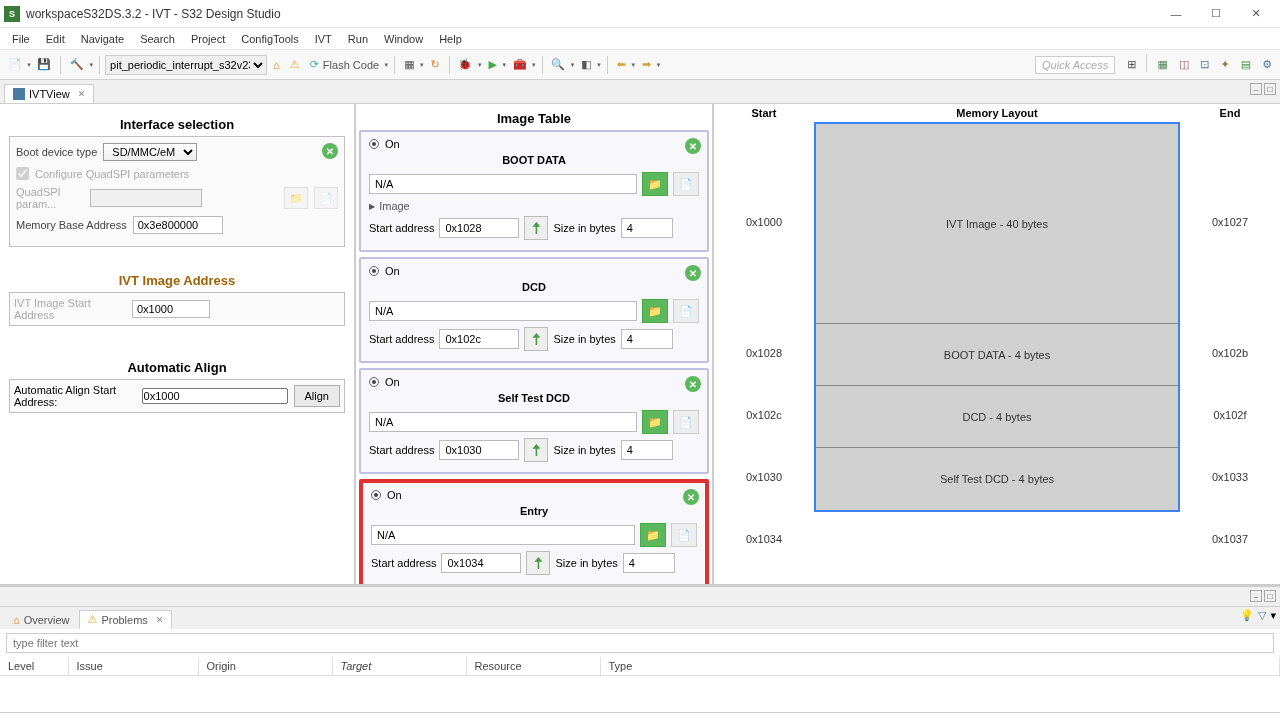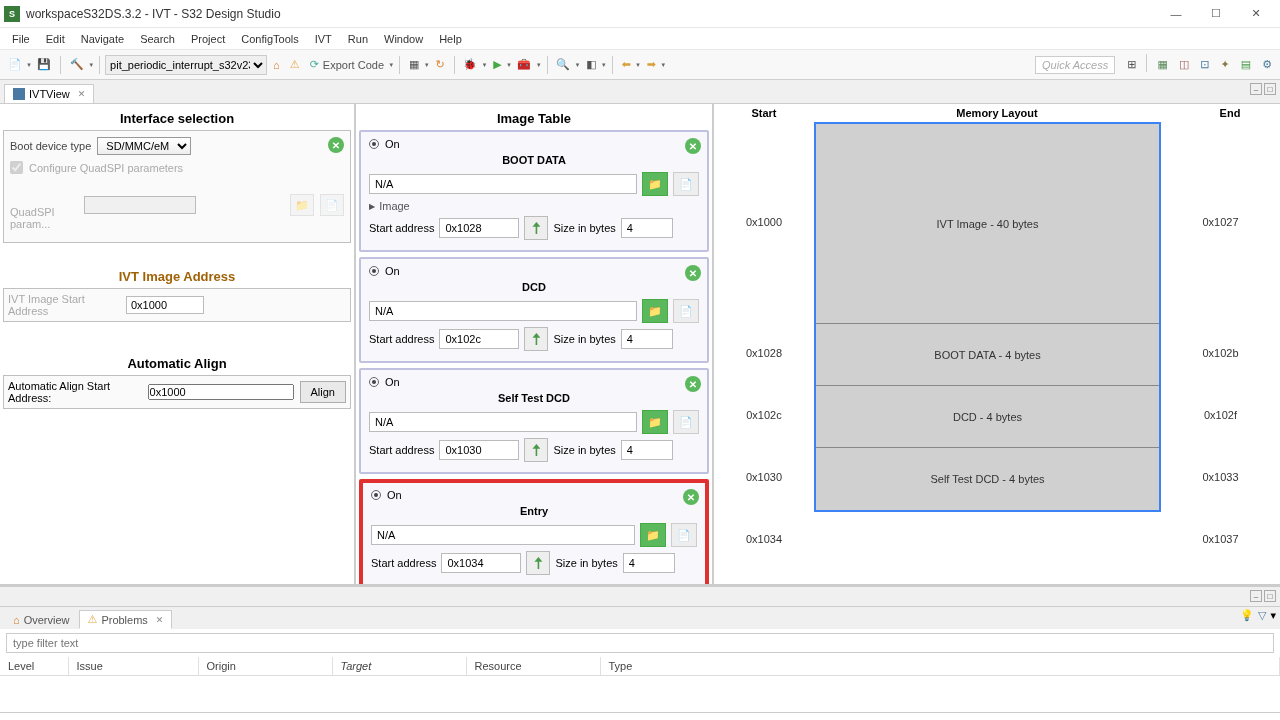--- a/index.html
+++ b/index.html
@@ -28,21 +28,21 @@
 
 .viewtabs { height: 24px; background:#f0f0f0; border-bottom:1px solid #ccc; display:flex; align-items:flex-end; padding:0 4px; position:relative;}
 .viewtab { background:#fff; border:1px solid #ccc; border-bottom:none; padding:3px 8px; display:flex; align-items:center; gap:4px; font-size:11px;}
 .viewtab .vicon { width:12px; height:12px; background:#4a7aa3; }
 .viewtab .close { color:#888; font-size:9px; margin-left:4px;}
 .viewtabs .tabctl { position:absolute; right:4px; top:3px; display:flex; gap:2px;}
 .viewtabs .tabctl span { width:12px; height:12px; border:1px solid #aaa; font-size:8px; display:flex;align-items:center;justify-content:center;color:#555;}
 
 
 .main { display:flex; height: 480px; }
-.col-left { width: 356px; border-right: 2px solid #ccc; padding:3px; overflow:hidden;}
+.col-left { width: 356px; border-right: 2px solid #ccc; padding:9px; overflow:hidden;}
 .col-mid { width: 358px; border-right: 2px solid #ccc; padding:3px; overflow-y:auto; overflow-x:hidden;}
 .col-right { flex:1; padding:0; position:relative; overflow:hidden;}
 
 .panel-title { text-align:center; font-weight:bold; font-size:13px; padding:4px 0; }
 
 
 .lbox { border:1px solid #c0c0c0; padding:6px; margin-bottom:6px; position:relative; background:#fafafa;}
 .lrow { display:flex; align-items:center; gap:6px; margin-bottom:6px;}
 .lrow label { font-size:11px; color:#444;}
 .lrow input[type=text] { border:1px solid #bbb; padding:2px 4px; font-size:11px; background:#fff;}
@@ -72,21 +72,21 @@
 .sz-in { width:52px;}
 .marker-btn{ width:24px;height:24px;border:1px solid #bbb;background:#eee;display:flex;align-items:center;justify-content:center;}
 .marker-btn .pin{width:8px;height:12px;background:#4a9a4a;clip-path:polygon(50% 0,100% 40%,60% 40%,60% 100%,40% 100%,40% 40%,0 40%);}
 
 
 .mem-head { display:flex; font-weight:bold; font-size:11px; padding:3px 0;}
 .mem-head .c1{width:100px;text-align:center;} .mem-head .c2{flex:1;text-align:center;} .mem-head .c3{width:100px;text-align:center;}
 .mem-body { display:flex;}
 .mem-body .addrcol{width:100px;}
 .mem-body .layoutcol{flex:1;}
-.mem-body .endcol{width:119px;}
+.mem-body .endcol{width:100px;}
 .mem-table { border:2px solid #3b82f6; margin:0;}
 .mem-row { border-bottom:1px solid #888; background:#d0d0d0; display:flex; align-items:center; justify-content:center; font-size:11px; color:#333;}
 .mem-row:last-child{border-bottom:none;}
 .addr-label { font-size:11px; color:#333; text-align:center;}
 
 
 .bottom { border-top:3px solid #ccc; }
 .bot-tabs { height:22px; display:flex; align-items:flex-end; padding:0 4px; background:#f0f0f0; position:relative;}
 .bot-tab { padding:2px 8px; display:flex;align-items:center;gap:4px; font-size:11px; color:#555; border:1px solid transparent;}
 .bot-tab.active { background:#fff; border:1px solid #ccc; border-bottom:1px solid #fff;}
@@ -130,21 +130,21 @@
   <span class="sep"></span>
   <span class="tbtn dd">🔨</span>
   <span class="sep"></span>
   <select style="width:162px;">
     <option>pit_periodic_interrupt_s32v234</option>
   </select>
   <span class="tbtn" style="color:#d97f2a;">⌂</span>
   <span class="tbtn" style="color:#e8a84a;">⚠</span>
   <span class="tbtn dd">
     <span style="color:#4a9;margin-right:4px;">⟳</span>
-      <span>Export Code</span>
+      <span>Flash Code</span>
   </span>
   <span class="sep"></span>
   <span class="tbtn dd">▦</span>
   <span class="tbtn" style="color:#d97f2a;">↻</span>
   <span class="sep"></span>
   <span class="tbtn dd" style="color:#7a4;">🐞</span>
   <span class="tbtn dd" style="color:#4a4;">▶</span>
   <span class="tbtn dd">🧰</span>
   <span class="sep"></span>
   <span class="tbtn dd">🔍</span>
@@ -185,25 +185,29 @@
       <div class="lrow">
         <label>Boot device type</label>
         <select><option>SD/MMC/eMMC</option></select>
       </div>
       <span class="close-green">✕</span>
       <div class="lrow disabled">
         <input type="checkbox" checked="" disabled="" style="">
         <label>Configure QuadSPI parameters</label>
       </div>
       <div class="lrow disabled">
-        <label style="width:68px;margin-top:26px;">QuadSPI param...</label>
+        <label style="width:68px;">QuadSPI param...</label>
         <input type="text" disabled="" style="width: 112px; background: rgb(240, 240, 240);">
         <span style="flex:1"></span>
         <span class="iconbtn-sm" style="opacity:.5;">📁</span>
         <span class="iconbtn-sm" style="opacity:.5;">📄</span>
+      </div>
+      <div class="lrow">
+        <label>Memory Base Address</label>
+        <input type="text" style="width: 90px;" value="0x3e800000">
       </div>
     </div>
     <div style="height:16px;"></div>
     <div class="section-title">IVT Image Address</div>
     <div class="lbox" style="padding:4px;">
       <div class="lrow" style="margin:0;">
         <label style="color:#aaa;width:112px;">IVT Image Start Address</label>
         <input type="text" style="width: 78px;" value="0x1000">
       </div>
     </div>

